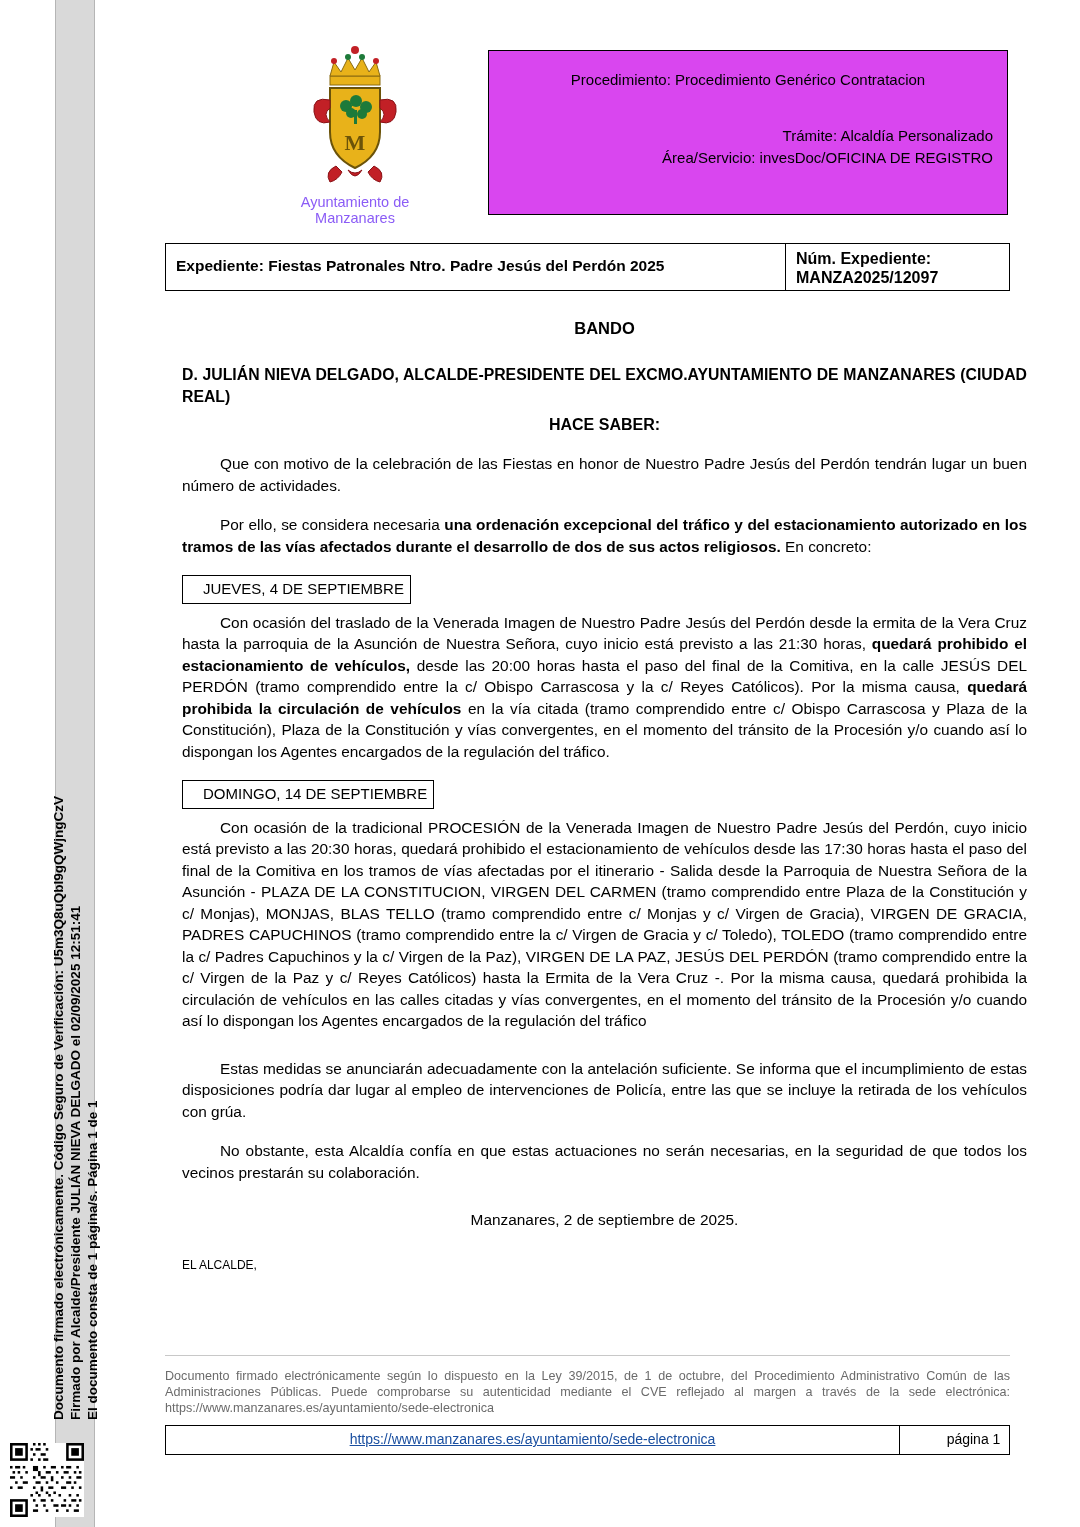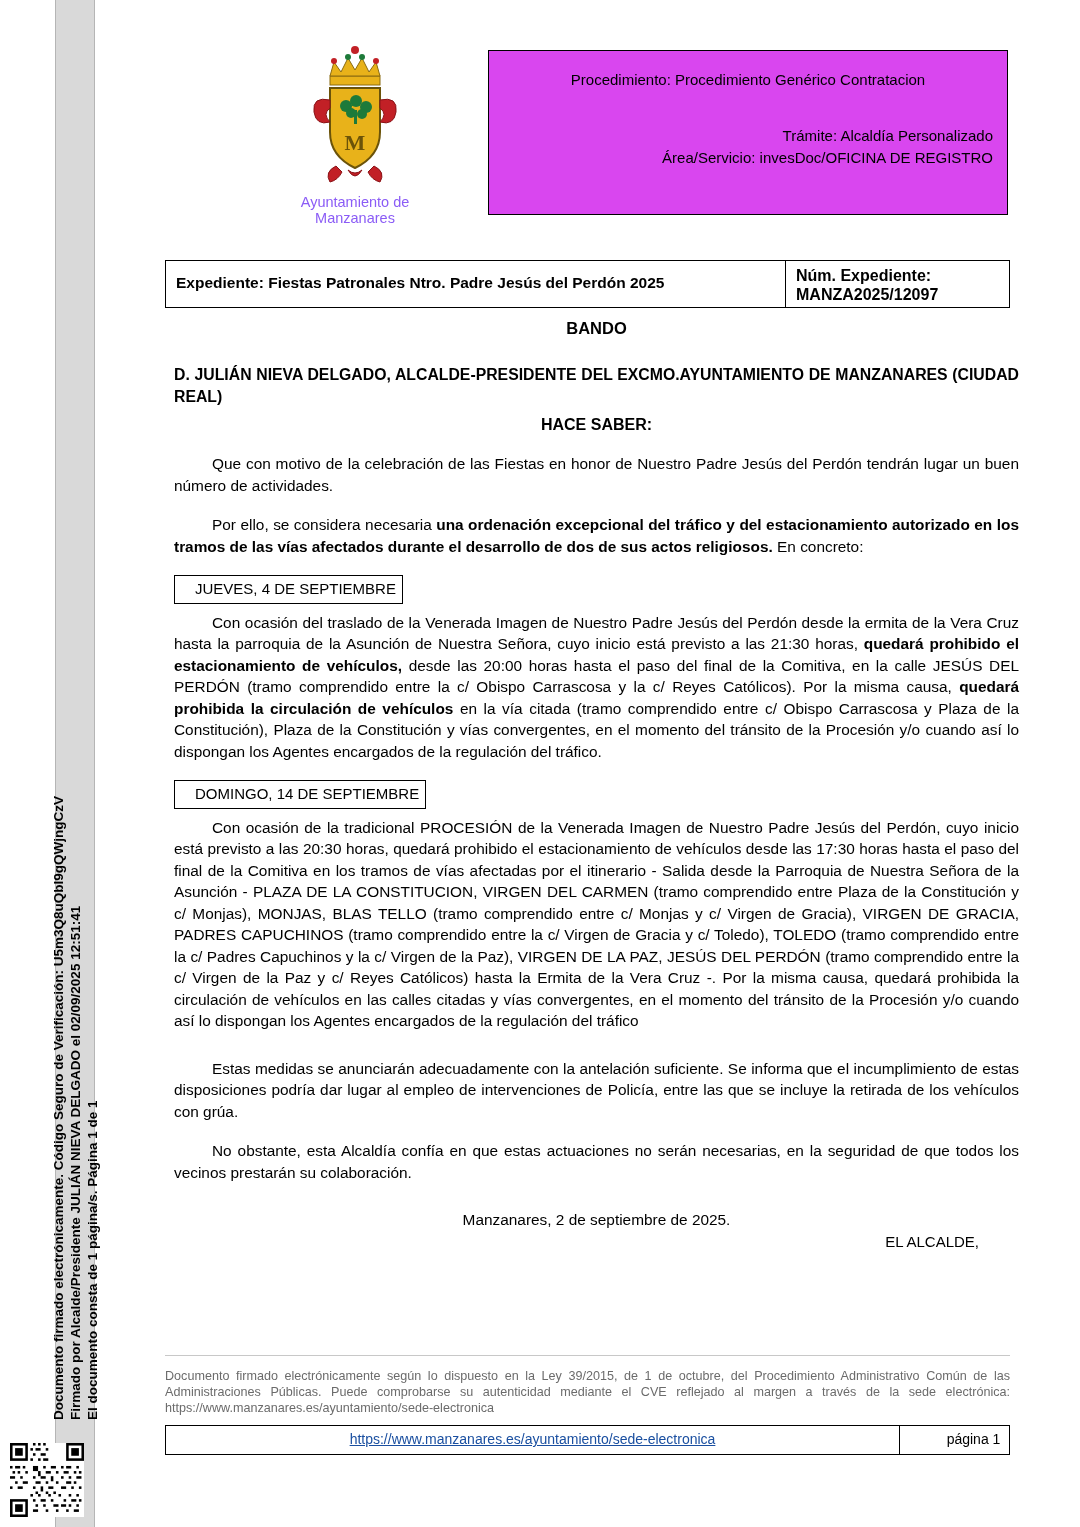--- a/index.html
+++ b/index.html
@@ -91,21 +91,21 @@
     font-size: 15px;
     line-height: 22px;
   }
   .proc-box .row-top { text-align: center; }
   .proc-box .row-bot { text-align: right; margin-top: 34px; padding-right: 4px;}
 
   
   .exp-bar {
     position: absolute;
     left: 165px;
-    top: 260px;
+    top: 243px;
     width: 845px;
     height: 48px;
     border: 1px solid #000;
     box-sizing: border-box;
     display: flex;
   }
   .exp-left {
     flex: 1 1 auto;
     padding: 13px 0 0 10px;
     font-size: 15.5px;
@@ -117,21 +117,21 @@
     padding: 5px 0 0 10px;
     font-size: 16px;
     font-weight: bold;
     line-height: 19px;
     box-sizing: border-box;
   }
 
   
   .body {
     position: absolute;
-    left: 174px;
+    left: 182px;
     top: 318px;
     width: 845px;
     font-size: 15.4px;
     line-height: 21.5px;
     text-align: justify;
   }
   .bando-title {
     text-align: center;
     font-weight: bold;
     font-size: 16.5px;
@@ -155,21 +155,21 @@
     display: inline-block;
     border: 1px solid #000;
     padding: 2px 6px 3px 20px;
     font-size: 15px;
     margin-bottom: 8px;
   }
   .spacer-sm { height: 8px; }
   b { font-weight: bold; }
 
   .sign-date { text-align: center; margin-top: 26px; font-size: 15.4px; }
-  .sign-alcalde { text-align: right; font-size: 15px; padding-right: 40px;}
+  .sign-alcalde { text-align: left; margin-top: 24px; font-size: 12px; padding-right: 40px;}
 
   
   .footer-note {
     position: absolute;
     left: 165px;
     top: 1368px;
     width: 845px;
     font-size: 12.6px;
     line-height: 16px;
     color: #6b6b6b;

